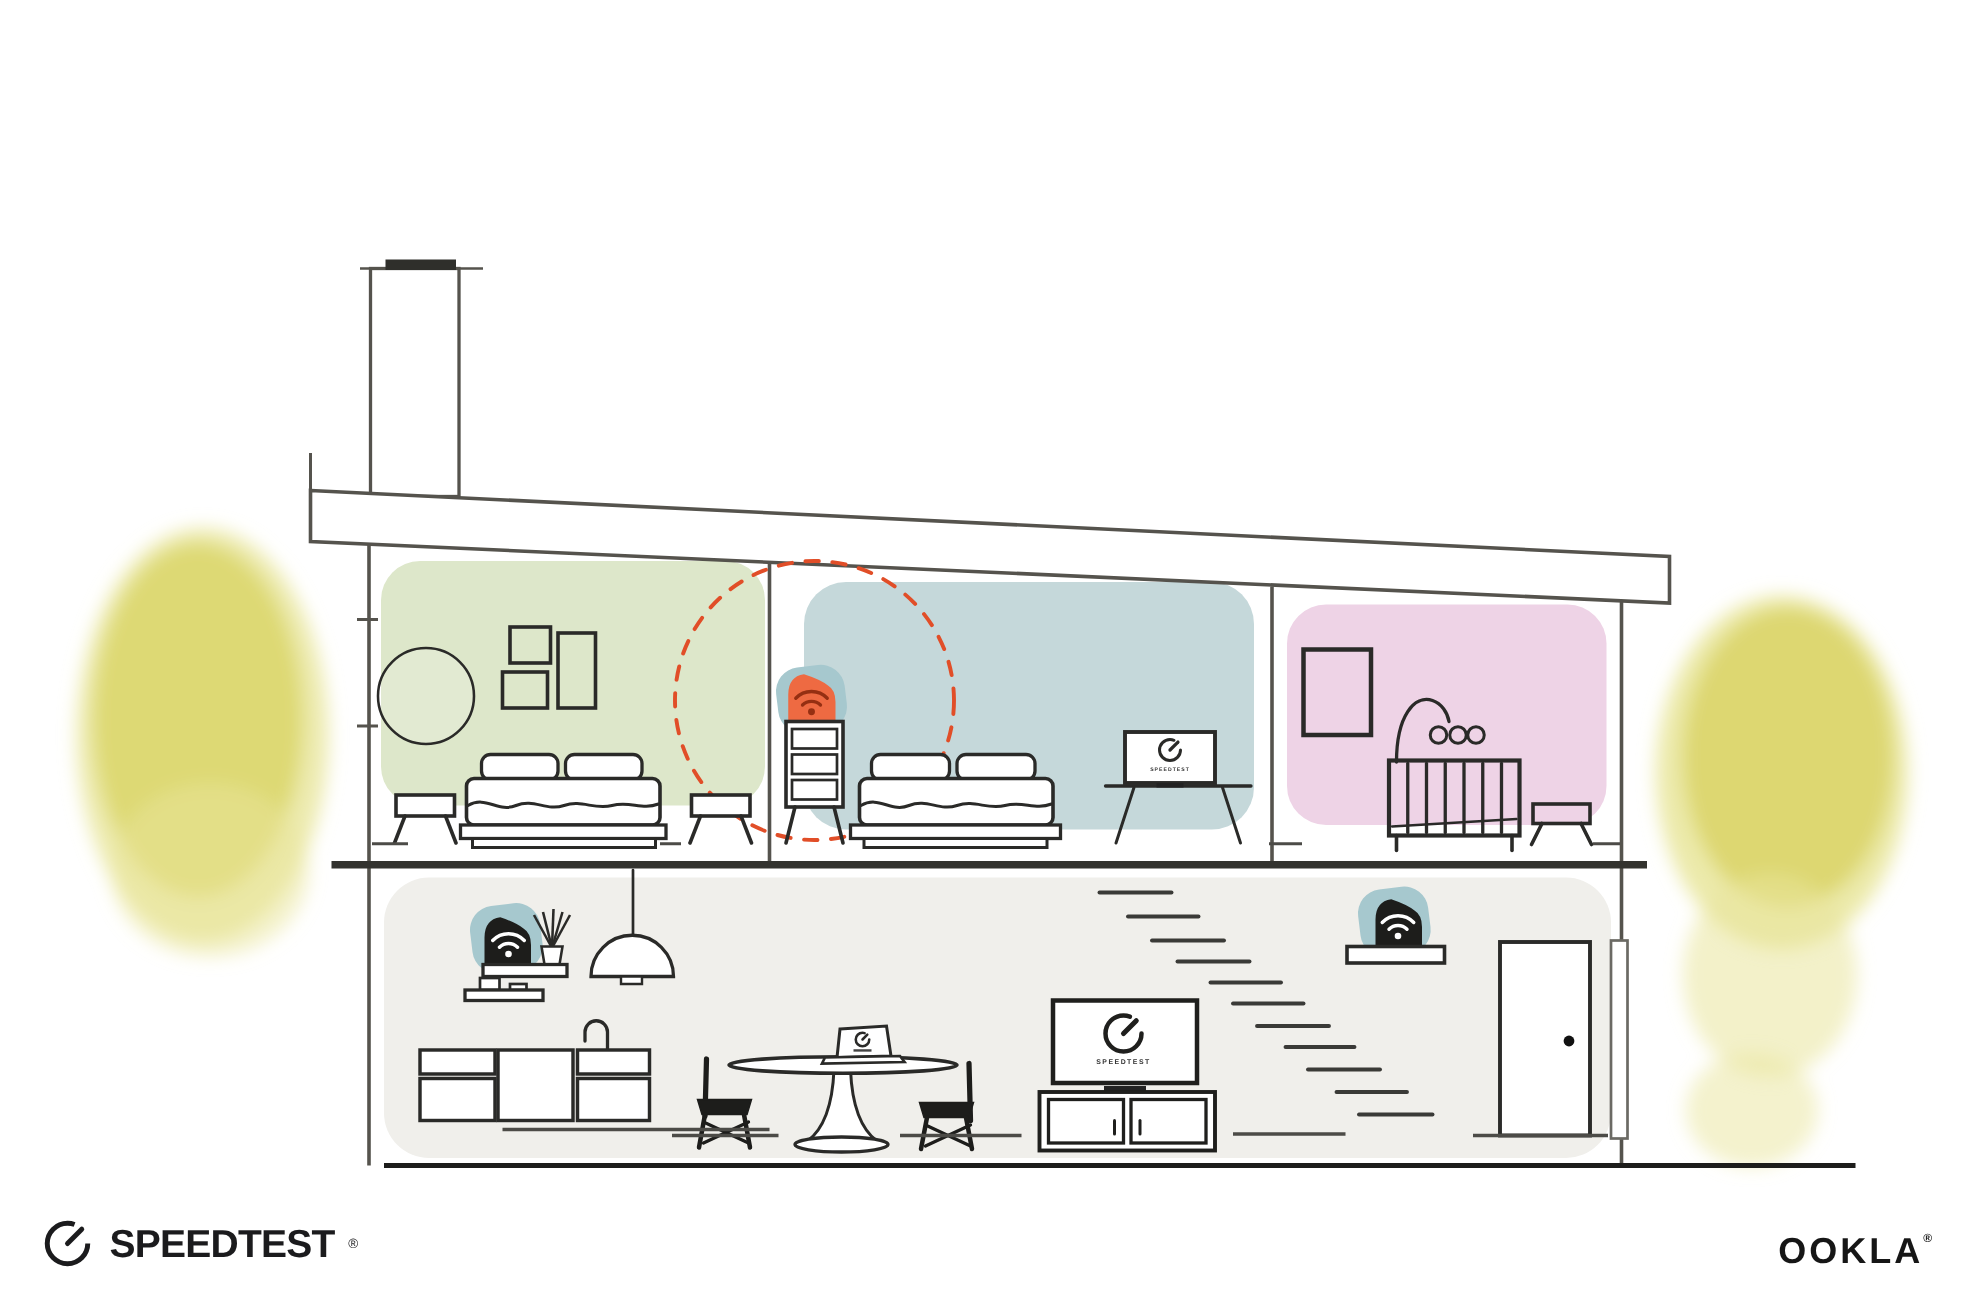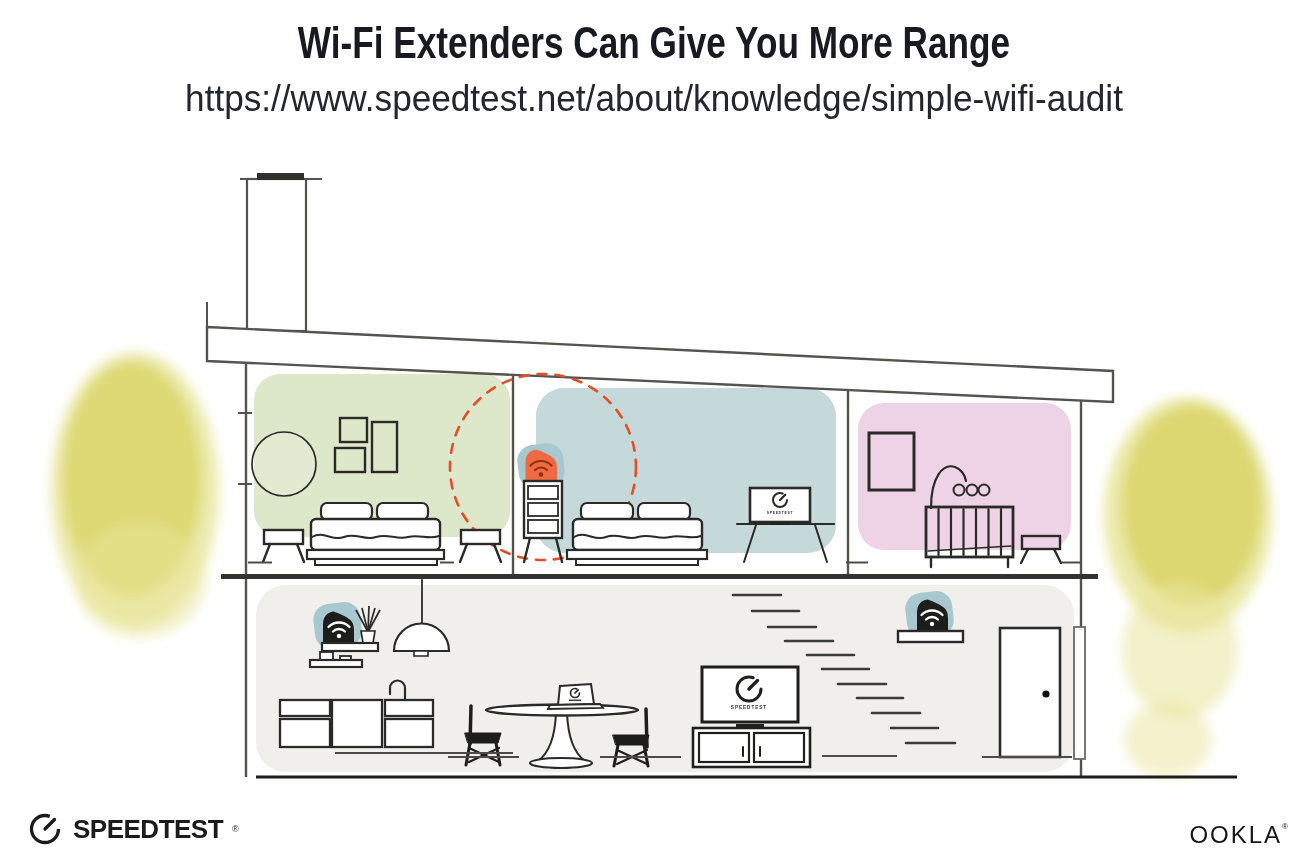--- a/index.html
+++ b/index.html
@@ -14,32 +14,28 @@
   html,body{margin:0;padding:0;}
   body{width:1308px;height:861px;background:#ffffff;font-family:"Liberation Sans",sans-serif;overflow:hidden;position:relative;}
   .stage{position:absolute;inset:0;width:1308px;height:861px;}
   .header{position:absolute;top:18px;left:0;width:1308px;text-align:center;color:var(--ink);}
   .title{font-size:44px;font-weight:700;letter-spacing:0px;transform:scaleX(0.80);transform-origin:50% 50%;white-space:nowrap;}
   .url{margin-top:10px;font-size:37px;font-weight:400;color:var(--url-ink);transform:scaleX(0.95);transform-origin:50% 50%;white-space:nowrap;}
   svg.scene{position:absolute;left:0;top:0;}
   .footer-left{position:absolute;left:26px;top:810px;display:flex;align-items:center;gap:9px;color:var(--logo-ink);}
   .footer-left .st-text{font-size:26px;font-weight:700;letter-spacing:-0.5px;}
   .footer-left sup{font-size:9px;vertical-align:18px;}
-  .footer-right{position:absolute;right:18px;top:821px;color:#161616;font-size:24px;font-weight:400;letter-spacing:2px;}
+  .footer-right{position:absolute;right:18px;top:821px;color:#161616;font-size:24px;font-weight:700;letter-spacing:2px;}
   .footer-right sup{font-size:8px;vertical-align:14px;}
 </style>
 </head>
 <body>
 
 <div class="stage">
 
-  <div class="header">
-    <div class="title">Wi-Fi Extenders Can Give You More Range</div>
-    <div class="url">https://www.speedtest.net/about/knowledge/simple-wifi-audit</div>
-  </div>
 
   <svg class="scene" width="1308" height="861" viewBox="0 0 1308 861">
     <defs>
       <filter id="soft" x="-40%" y="-40%" width="180%" height="180%">
         <feGaussianBlur stdDeviation="6"></feGaussianBlur>
       </filter>
     </defs>
 
     <g filter="url(#soft)">
       <ellipse cx="135" cy="490" rx="84" ry="138" style="fill:var(--foliage-soft)" opacity="0.8"></ellipse>

